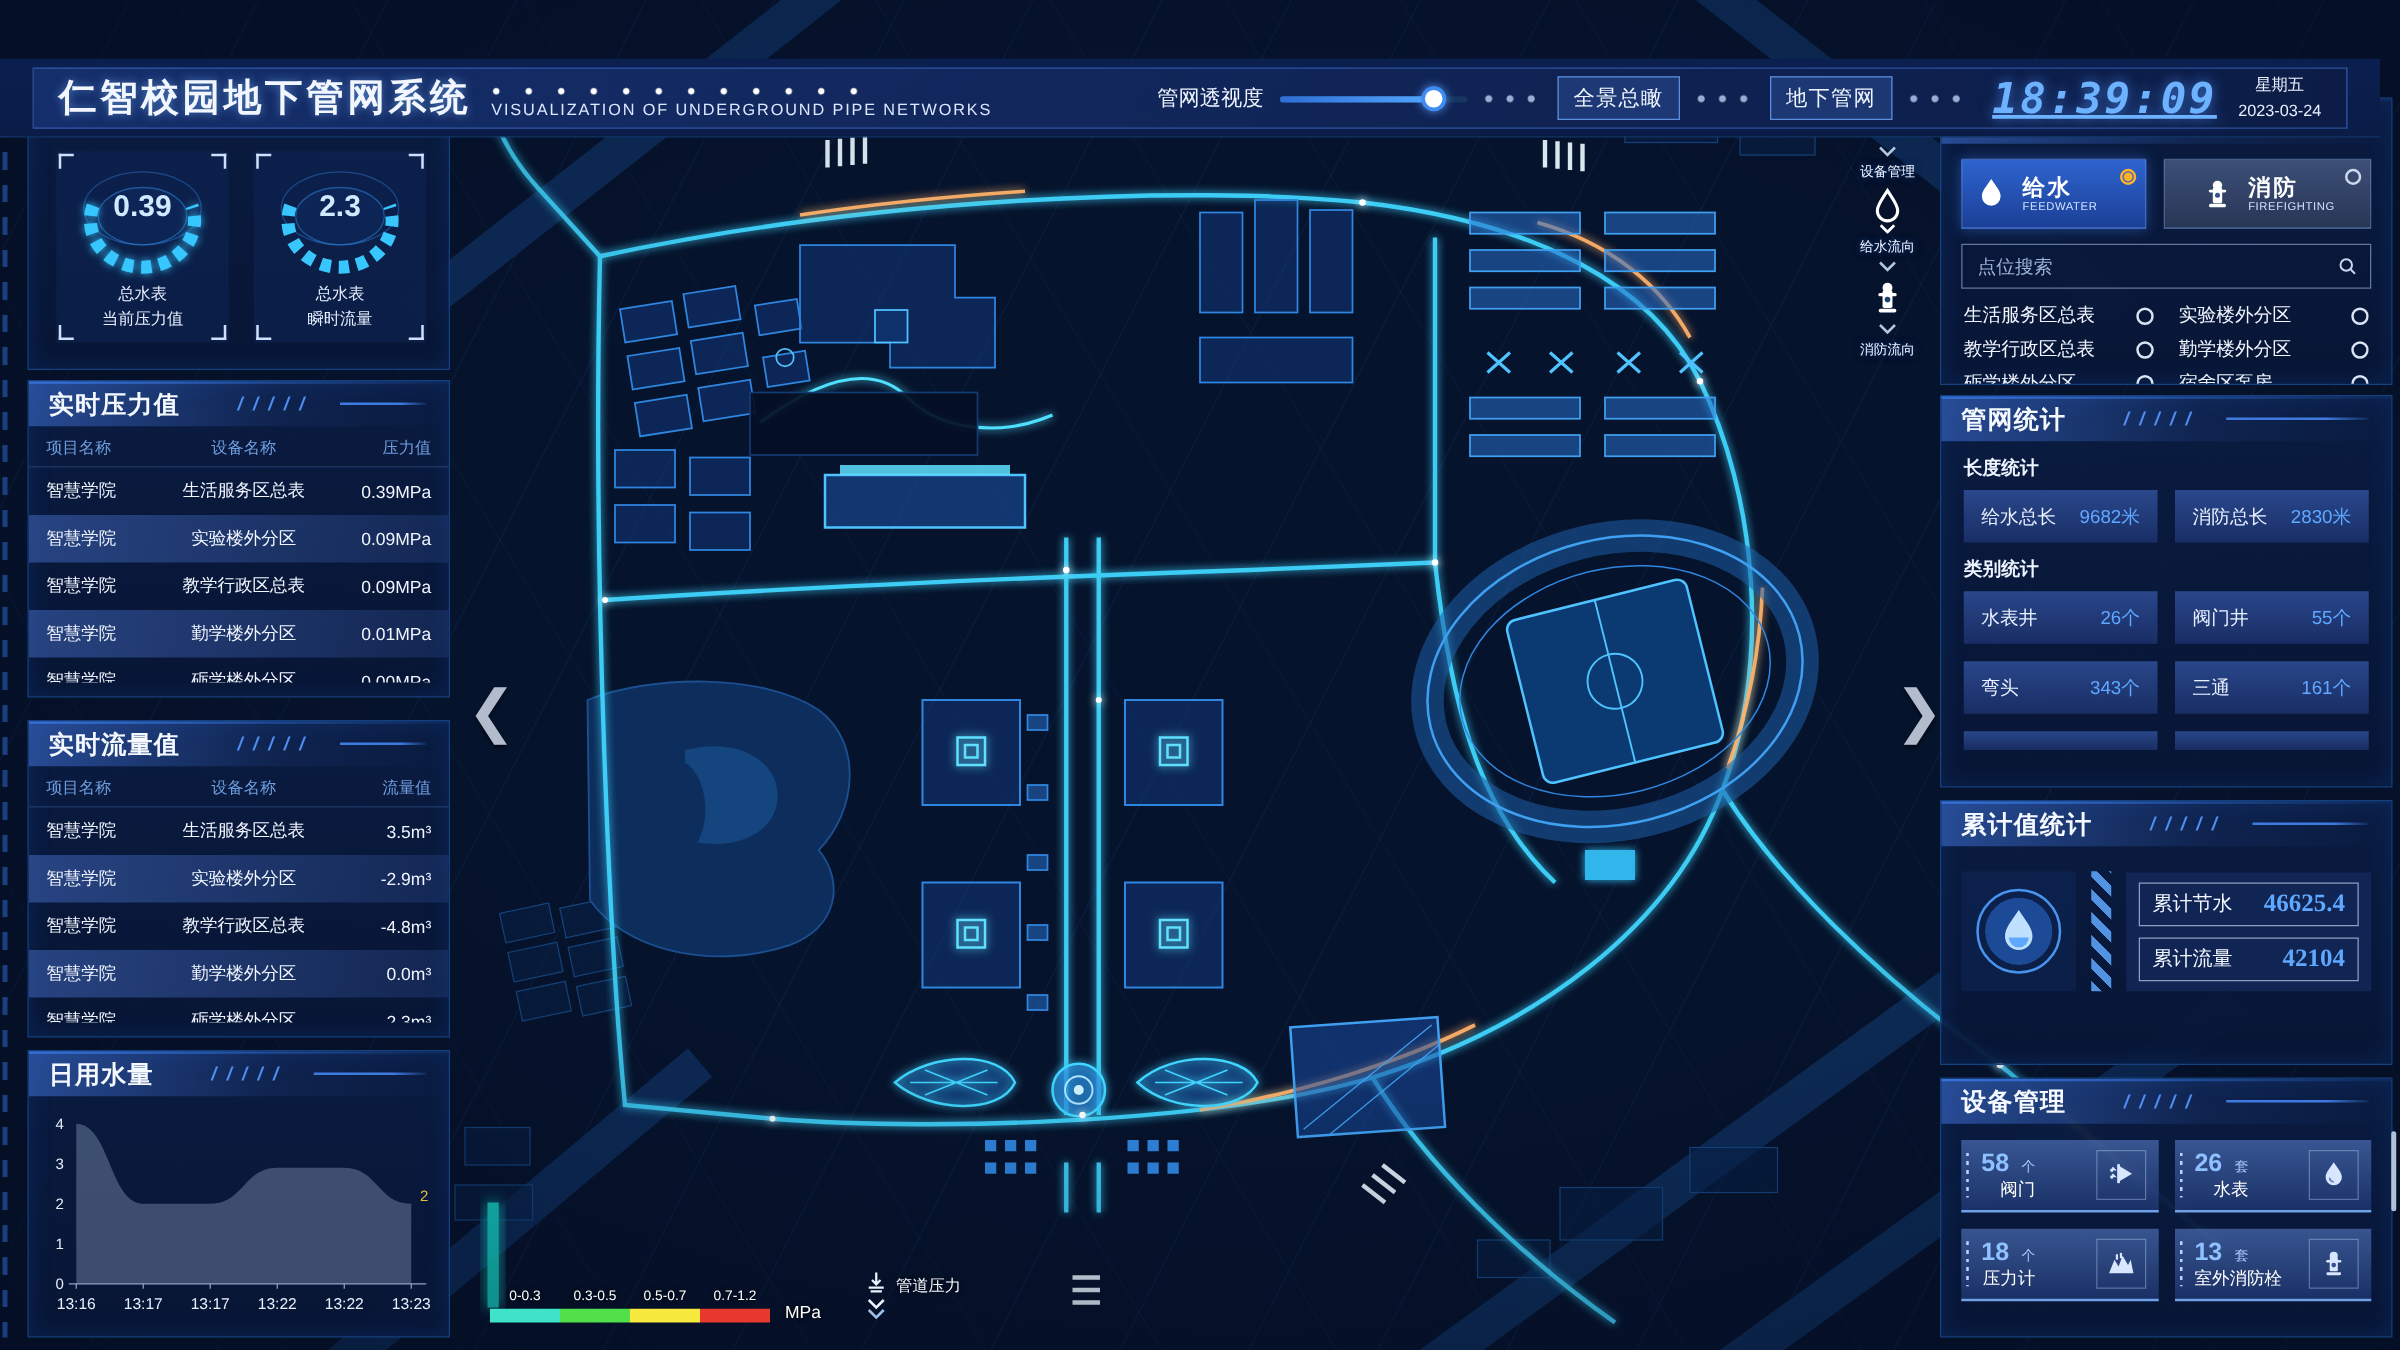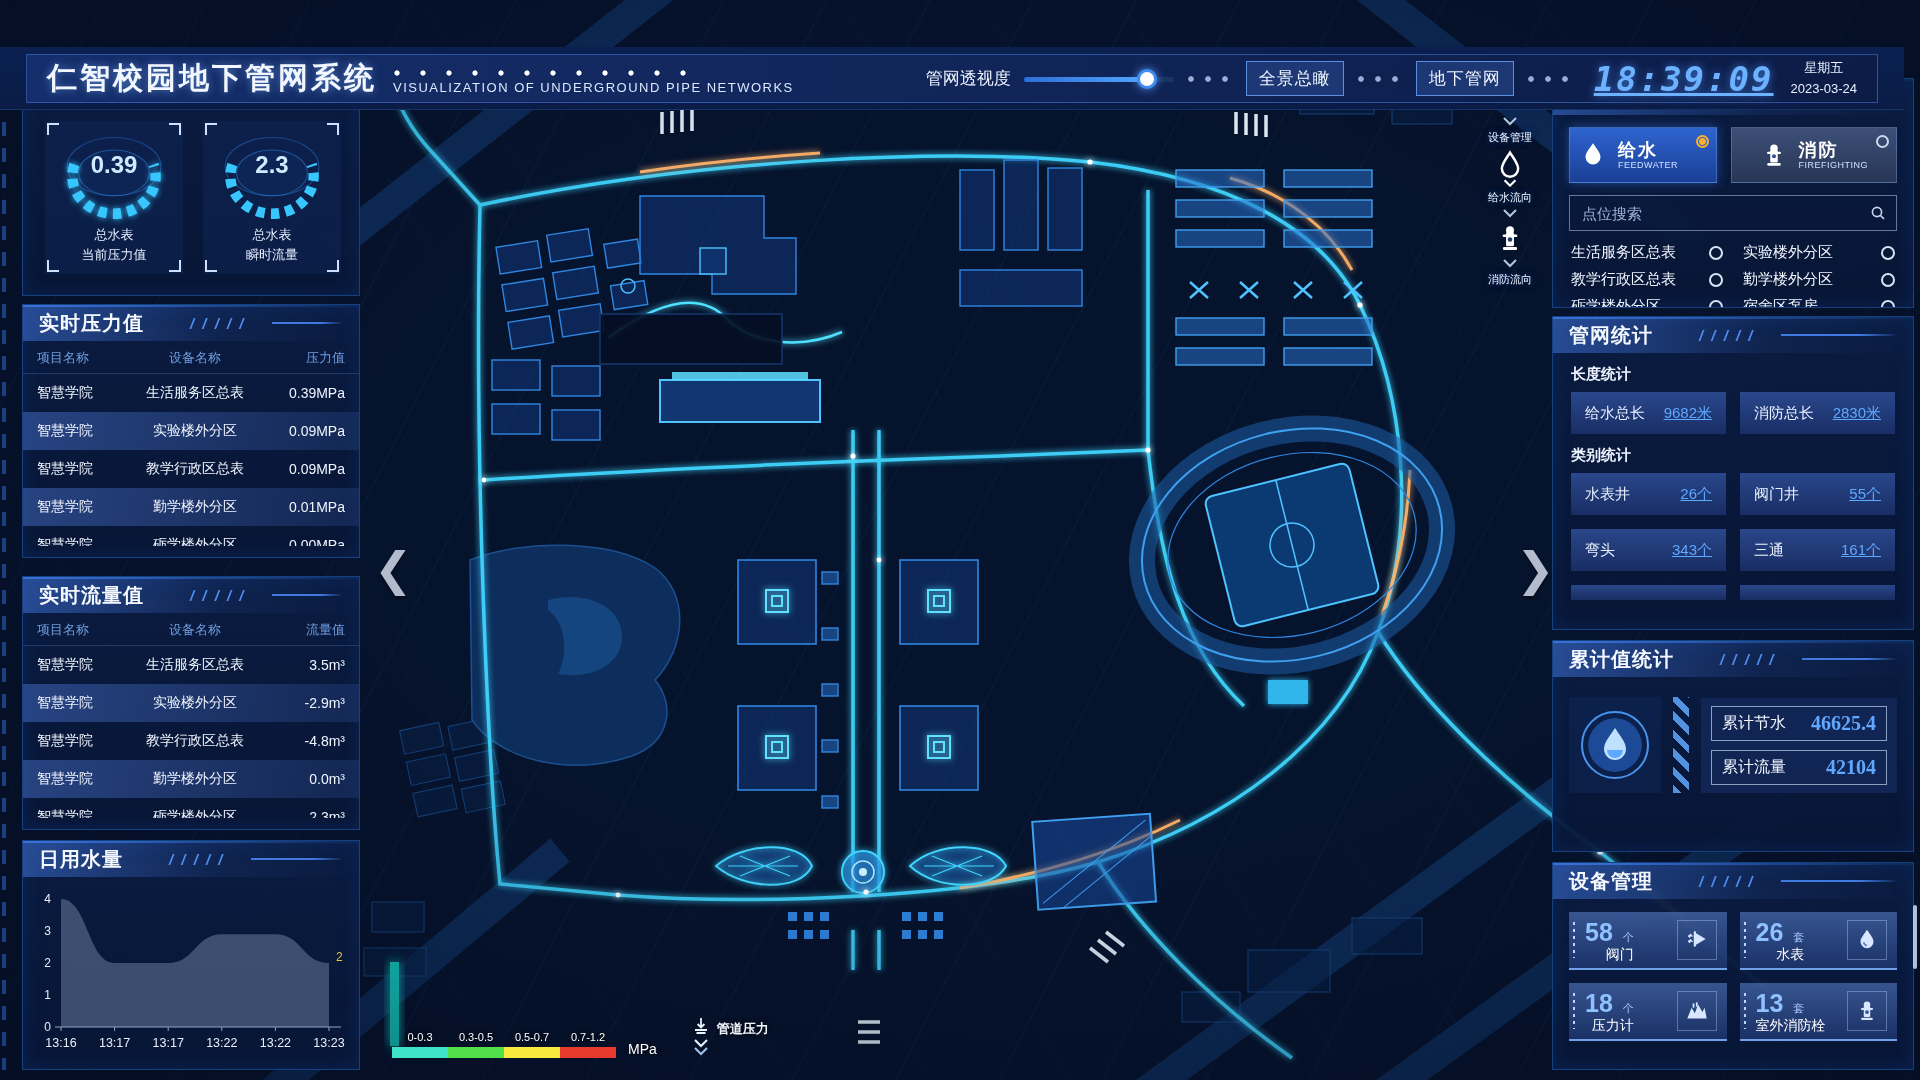--- a/index.html
+++ b/index.html
@@ -88,21 +88,21 @@
   .search input::placeholder{color:#9cb2d8;}
   .qlist{display:grid;grid-template-columns:1fr 1fr;column-gap:20px;margin:0 18px;height:74px;overflow:hidden;}
   .qitem{display:flex;align-items:center;justify-content:space-between;height:27px;cursor:pointer;}
   .qitem .ql{font-size:15px;color:#f0f5ff;}
   .qitem .qc{width:14px;height:14px;border:2px solid #d9e3f4;border-radius:50%;box-sizing:border-box;}
   .subhead{font-size:15px;color:#eef4ff;margin:12px 18px 8px;font-weight:bold;}
   .chips{display:grid;grid-template-columns:1fr 1fr;gap:14px;margin:0 18px;}
   .chip{height:42px;background:linear-gradient(180deg,rgba(62,100,188,.62),rgba(34,58,126,.62));
     display:flex;align-items:center;justify-content:space-between;padding:0 14px;font-size:15px;}
   .chip .cl{color:#e8f0ff;}
-  .chip .cv{color:#5fa8ff;text-decoration:underline;}
+  .chip .cv{color:#5fa8ff;}
   .chip.cut{height:15px;}
   
   .totalrow{display:flex;align-items:center;gap:12px;margin:20px 16px 0;}
   .tot-iconbox{position:relative;width:92px;height:96px;background:rgba(14,36,84,.6);
     display:flex;align-items:center;justify-content:center;flex:0 0 auto;}
   .hazard{width:16px;height:96px;flex:0 0 auto;
     background:repeating-linear-gradient(45deg,#5fa8ff 0 6px,rgba(0,0,0,0) 6px 13px);opacity:.85;}
   .totvals{flex:1;background:rgba(25,50,110,.5);padding:8px 10px;display:flex;flex-direction:column;gap:9px;}
   .tval{border:1px solid rgba(170,190,220,.8);display:flex;align-items:center;
     justify-content:space-between;height:33px;padding:0 10px;}
@@ -110,40 +110,40 @@
   .tval .v{font-size:20px;color:#5fa8ff;font-weight:bold;font-family:Liberation Serif, serif;}
   
   .dgrid{display:grid;grid-template-columns:1fr 1fr;gap:13px;margin:13px 16px 0;}
   .dcard{height:56px;background:linear-gradient(180deg,rgba(95,135,215,.55),rgba(40,70,140,.55));
     border-bottom:2px solid #6fa0e8;display:flex;align-items:center;padding:0 10px 0 12px;gap:6px;
     position:relative;cursor:pointer;}
   .dcard::before{content:"";position:absolute;left:4px;top:10px;bottom:10px;width:2px;
     background:repeating-linear-gradient(180deg,#bcd4ff 0 3px,transparent 3px 7px);}
   .dtext{display:flex;flex-direction:column;line-height:1.15;margin-left:4px;}
   .dnumrow{display:flex;align-items:baseline;gap:10px;}
-  .dnum{font-size:25px;color:#8fc0ff;font-weight:bold;}
+  .dnum{font-size:20px;color:#8fc0ff;font-weight:bold;}
   .dunit{font-size:11px;color:#a9ccff;}
   .dlabel{font-size:14px;color:#fff;text-align:right;}
   .dicon{margin-left:auto;width:38px;height:38px;border:1px solid rgba(180,205,245,.4);
     display:flex;align-items:center;justify-content:center;}
   
   .mtoolbar{position:absolute;left:1478px;top:74px;width:64px;z-index:4;display:flex;
     flex-direction:column;align-items:center;gap:4px;}
   .mtool{display:flex;flex-direction:column;align-items:center;gap:3px;cursor:pointer;}
   .mtool .lbl{font-size:11px;color:#f2f7ff;text-shadow:0 0 6px #0a2a66,0 0 6px #0a2a66;white-space:nowrap;}
   .chev{opacity:.85}
   
   .legend{position:absolute;left:392px;top:1016px;z-index:4;display:flex;align-items:flex-end;gap:0;}
   .legcol{display:flex;flex-direction:column;gap:4px;}
   .legtexts{display:flex;}
   .legtexts span{width:56px;text-align:center;font-size:11px;color:#fff;text-shadow:0 0 4px #000;}
   .legbar{display:flex;}
   .legbar i{width:56px;height:11px;display:block;}
   .mpa{font-size:14px;color:#fff;margin:0 0 1px 12px;text-shadow:0 0 4px #000;}
-  .ppress{display:flex;align-items:flex-start;gap:6px;margin-left:34px;font-weight:bold;}
+  .ppress{display:flex;align-items:flex-start;gap:6px;margin-left:34px;}
   .ppress .lbl{font-size:13px;color:#f2f7ff;text-shadow:0 0 4px #000;margin-top:4px;}
   
   .mapchev{position:absolute;z-index:4;font-size:46px;color:#dfe7f5;opacity:.8;cursor:pointer;
     text-shadow:0 2px 3px rgba(0,0,0,.6);font-family:"DejaVu Sans",sans-serif;line-height:1;}
   
   .edgeL{position:absolute;left:2px;top:70px;bottom:10px;width:4px;z-index:6;
     background:repeating-linear-gradient(180deg,#2e6fd6 0 14px,transparent 14px 26px);opacity:.5;}
   .scrollhint{position:absolute;right:3px;top:905px;width:4px;height:64px;background:#cfe0f5;
     opacity:.85;z-index:7;border-radius:2px;}
 </style>

